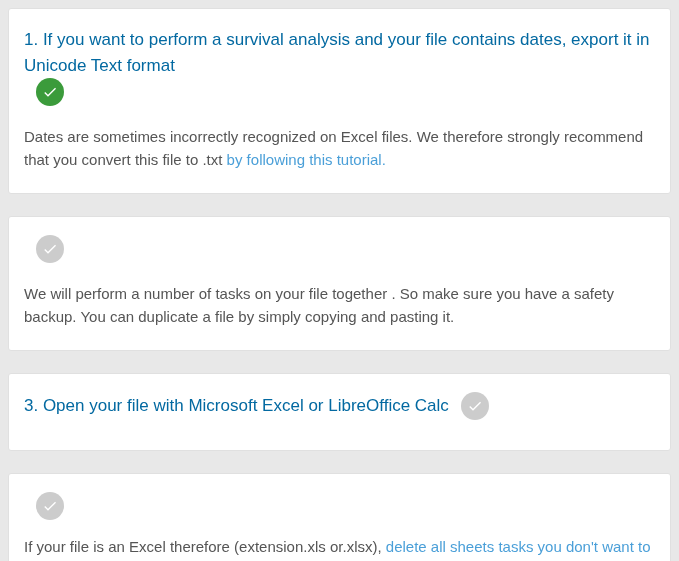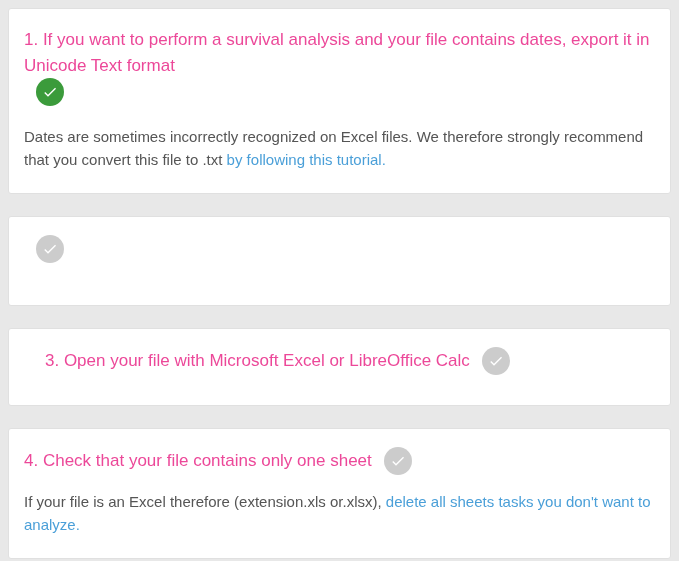--- a/index.html
+++ b/index.html
@@ -25,21 +25,21 @@
     }
     .step-header {
       display: flex;
       align-items: center;
       flex-wrap: wrap;
       margin-bottom: 20px;
     }
     .step-title {
       font-size: 17px;
       font-weight: 400;
-      color: #ec4899;
+      color: #0369a1;
       line-height: 1.5;
       display: inline;
     }
     .check-icon {
       display: inline-flex;
       align-items: center;
       justify-content: center;
       width: 28px;
       height: 28px;
       border-radius: 50%;
@@ -65,21 +65,20 @@
     }
     .step-body a {
       color: #4a9fd8;
       text-decoration: none;
     }
     .step4 .step-header {
       margin-bottom: 16px;
     }
     .step3 .step-header {
       margin-bottom: 8px;
-      margin-left: 21px;
     }
   </style>
 </head>
 <body>
 
 <div class="step-card">
   <div class="step-header">
     <span class="step-title">1. If you want to perform a survival analysis and your file contains dates, export it in Unicode Text format</span>
     <span class="check-icon done">
       <svg viewBox="0 0 24 24">
@@ -93,36 +92,38 @@
 </div>
 
 <div class="step-card">
   <div class="step-header">
     <span class="check-icon pending">
       <svg viewBox="0 0 24 24">
           <path d="M9 16.17L4.83 12l-1.42 1.41L9 19 21 7l-1.41-1.41z"></path>
         </svg>
     </span>
   </div>
+  <div class="step-body">
+    <span>We will perform a number of tasks on your file together . So make sure you have a safety backup. You can duplicate a file by simply copying and pasting it.</span>
+  </div>
 </div>
 
 <div class="step-card step3">
   <div class="step-header">
     <span class="step-title">3. Open your file with Microsoft Excel or LibreOffice Calc</span>
     <span class="check-icon pending">
       <svg viewBox="0 0 24 24">
           <path d="M9 16.17L4.83 12l-1.42 1.41L9 19 21 7l-1.41-1.41z"></path>
         </svg>
     </span>
   </div>
 </div>
 
 <div class="step-card step4">
   <div class="step-header">
-    <span class="step-title">4. Check that your file contains only one sheet</span>
     <span class="check-icon pending">
       <svg viewBox="0 0 24 24">
           <path d="M9 16.17L4.83 12l-1.42 1.41L9 19 21 7l-1.41-1.41z"></path>
         </svg>
     </span>
   </div>
   <div class="step-body">
     <span>If your file is an Excel therefore (extension.xls or.xlsx), </span><a href="#">delete all sheets tasks you don't want to analyze.</a>
   </div>
 </div>

